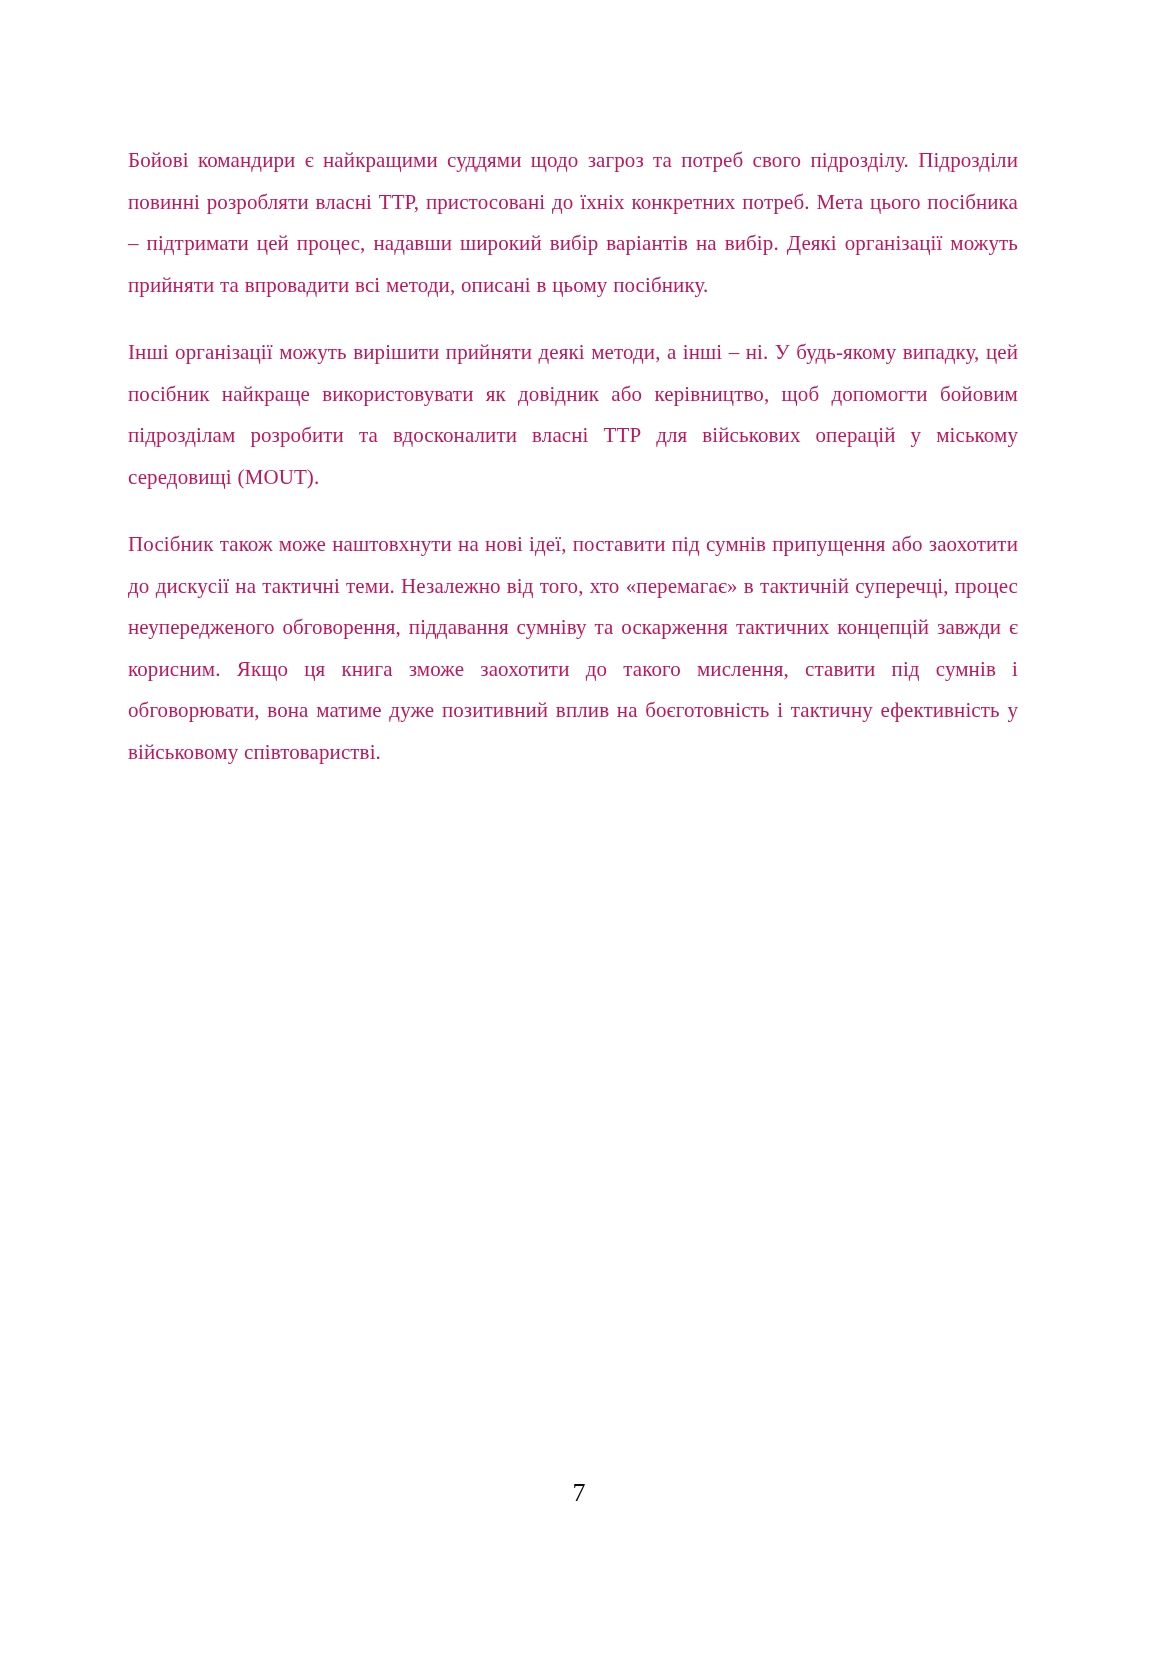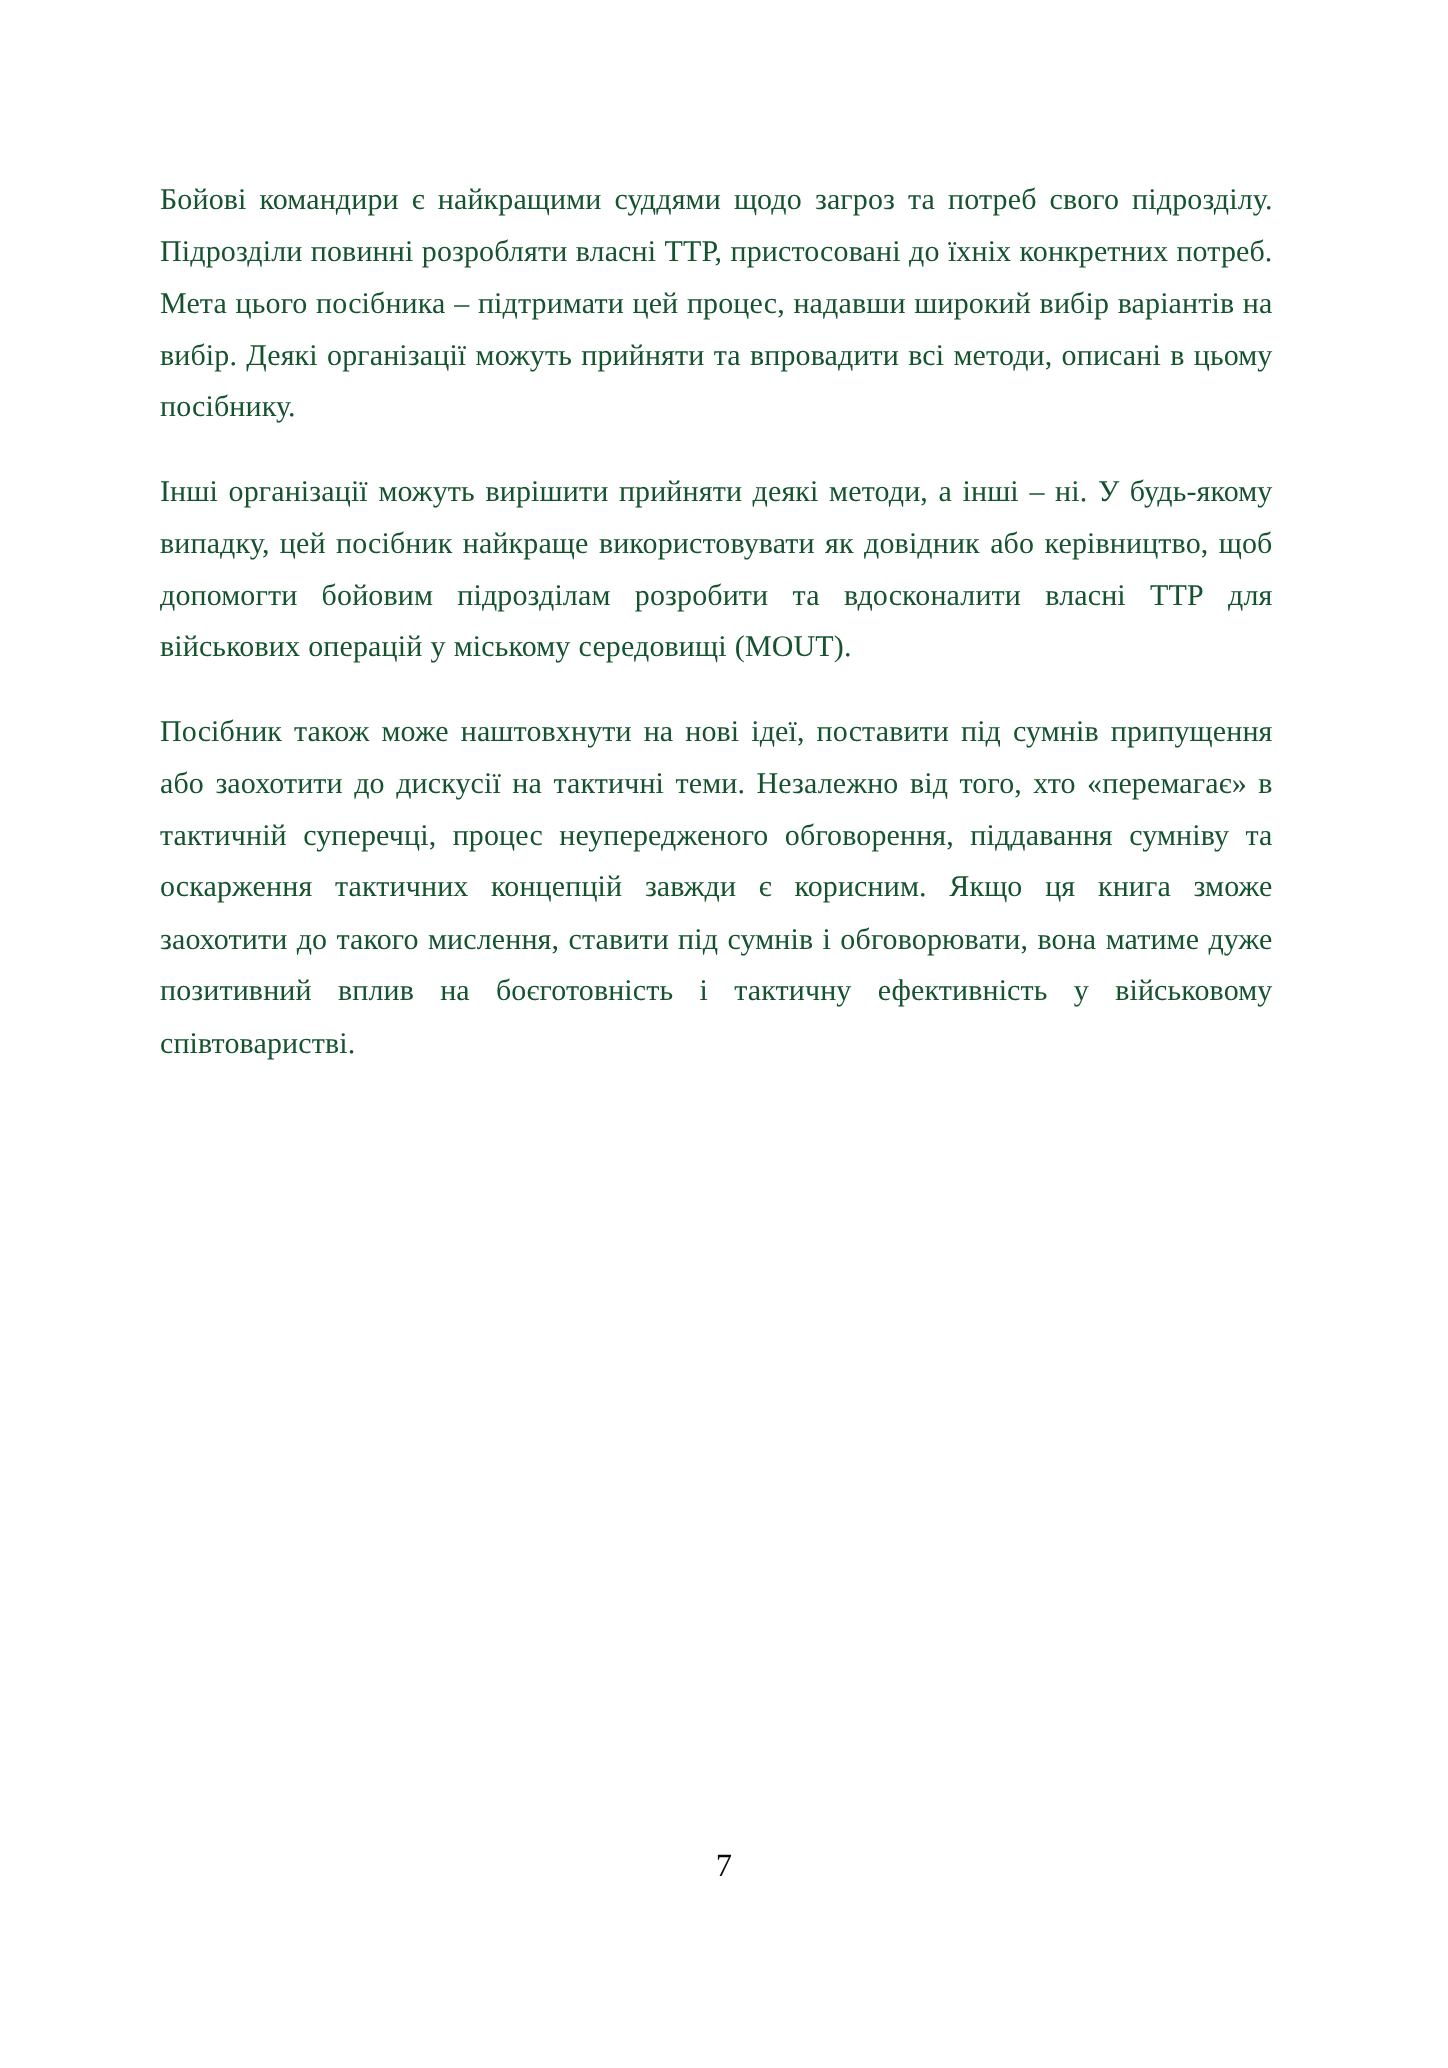--- a/index.html
+++ b/index.html
@@ -27,26 +27,26 @@
   
   .content {
     position: absolute;
     left: 128px;
     top: 140px;
     width: 890px;
   }
 
   .body-paragraph {
     font-family: "Liberation Serif", "DejaVu Serif", serif;
-    font-size: 24px;
+    font-size: 21px;
     line-height: 41.5px;
     text-align: justify;
     text-justify: inter-word;
     margin: 0 0 26px 0;
-    color: #14532d;
+    color: #be185d;
     letter-spacing: 0.1px;
     word-spacing: 0.4px;
     hyphens: none;
   }
 
   .body-paragraph:last-child {
     margin-bottom: 0;
   }
 
   .page-number {

